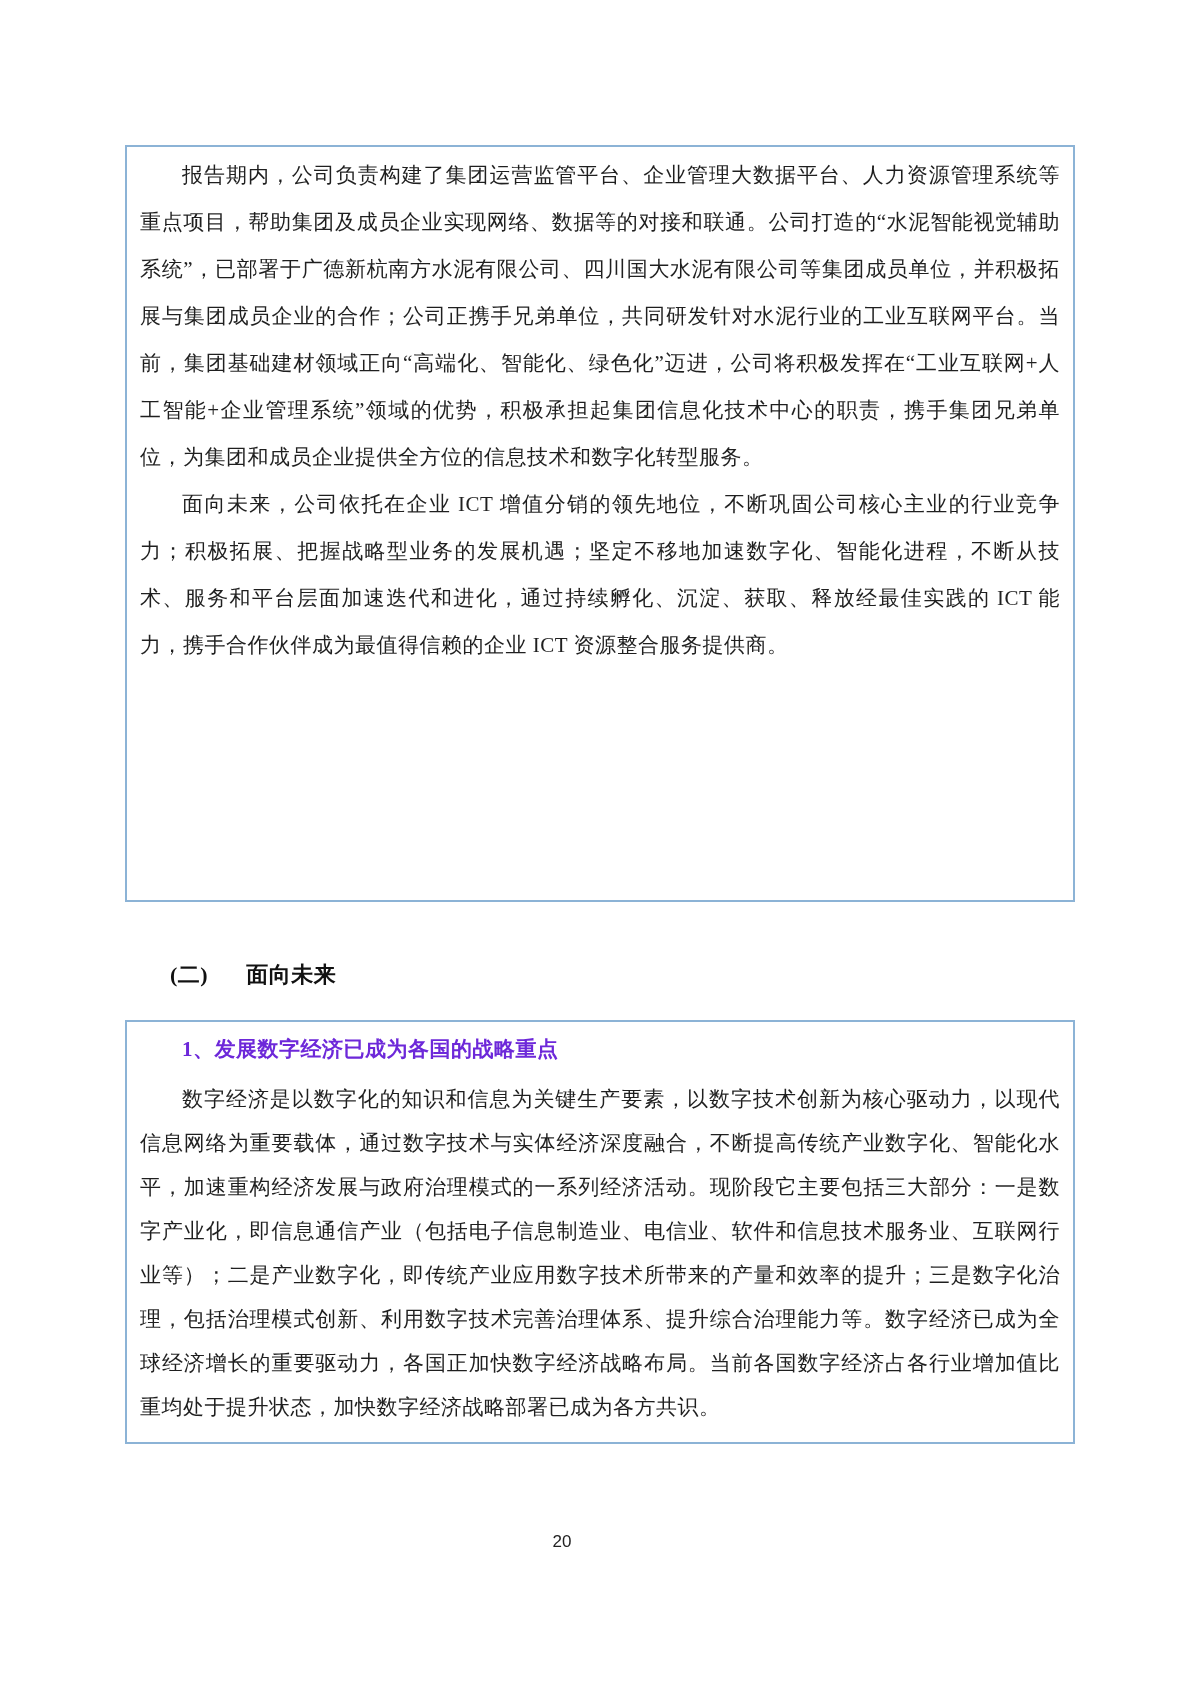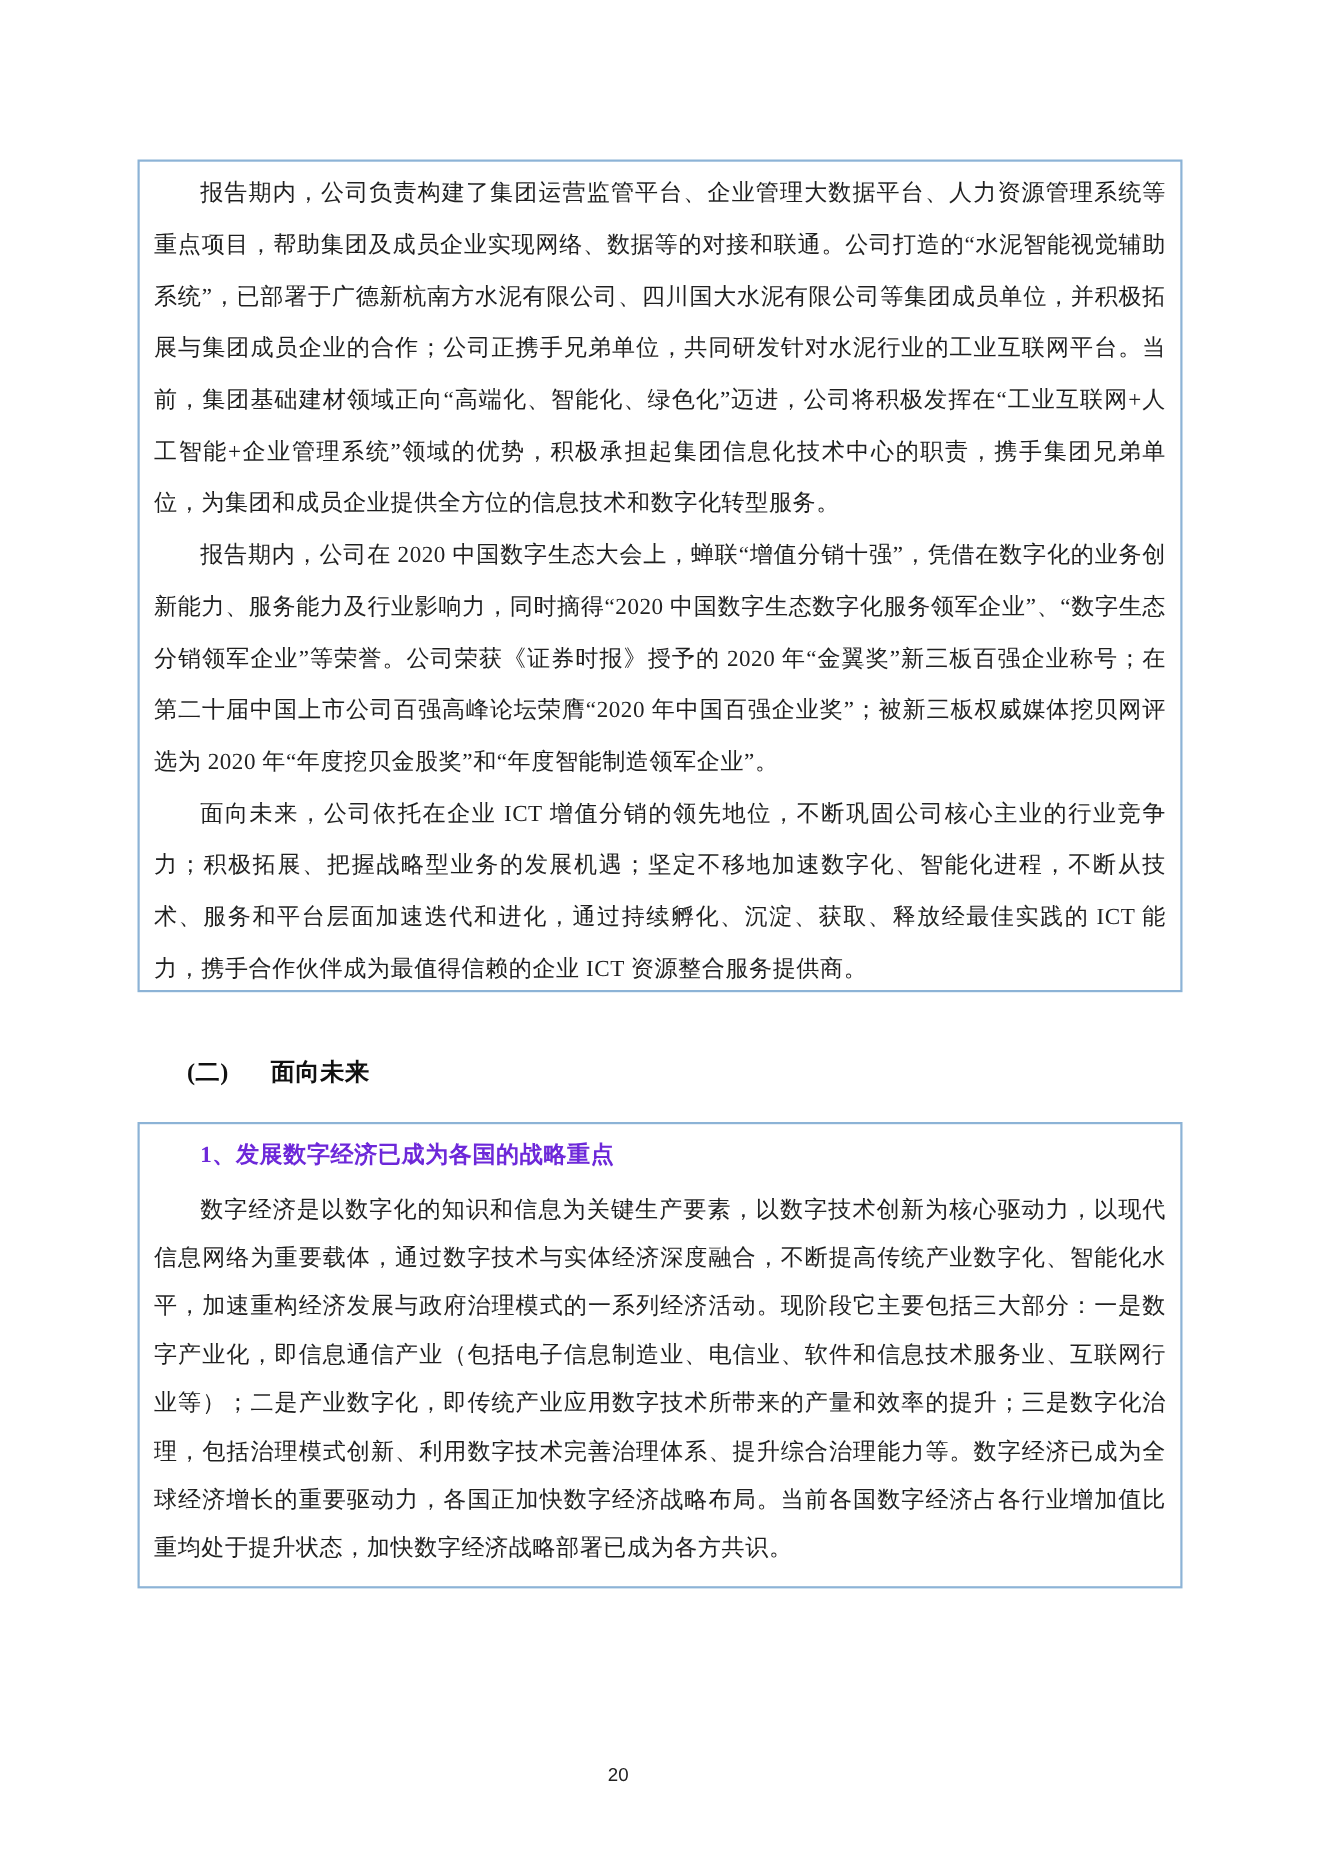--- a/index.html
+++ b/index.html
@@ -61,38 +61,37 @@
     align-items: baseline;
     gap: 38px;
     font-size: 22px;
     font-weight: bold;
     color: #111111;
     letter-spacing: 0.5px;
   }
   .page-footer {
     position: absolute;
     left: 0;
-    top: 1604px;
+    top: 1532px;
     width: 100%;
     text-align: center;
     padding-left: 40px;
     box-sizing: border-box;
     font-family: "Liberation Sans", "DejaVu Sans", sans-serif;
     font-size: 17px;
     color: #222222;
   }
 </style>
 </head>
 <body>
 
 <div class="page">
 
   <div class="textbox box-1">
     <p>报告期内，公司负责构建了集团运营监管平台、企业管理大数据平台、人力资源管理系统等重点项目，帮助集团及成员企业实现网络、数据等的对接和联通。公司打造的“水泥智能视觉辅助系统”，已部署于广德新杭南方水泥有限公司、四川国大水泥有限公司等集团成员单位，并积极拓展与集团成员企业的合作；公司正携手兄弟单位，共同研发针对水泥行业的工业互联网平台。当前，集团基础建材领域正向“高端化、智能化、绿色化”迈进，公司将积极发挥在“工业互联网+人工智能+企业管理系统”领域的优势，积极承担起集团信息化技术中心的职责，携手集团兄弟单位，为集团和成员企业提供全方位的信息技术和数字化转型服务。</p>
-    <p>报告期内，公司在 2020 中国数字生态大会上，蝉联“增值分销十强”，凭借在数字化的业务创新能力、服务能力及行业影响力，同时摘得“2020 中国数字生态数字化服务领军企业”、“数字生态分销领军企业”等荣誉。公司荣获《证券时报》授予的 2020 年“金翼奖”新三板百强企业称号；在第二十届中国上市公司百强高峰论坛荣膺“2020 年中国百强企业奖”；被新三板权威媒体挖贝网评选为 2020 年“年度挖贝金股奖”和“年度智能制造领军企业”。</p>
     <p>面向未来，公司依托在企业 ICT 增值分销的领先地位，不断巩固公司核心主业的行业竞争力；积极拓展、把握战略型业务的发展机遇；坚定不移地加速数字化、智能化进程，不断从技术、服务和平台层面加速迭代和进化，通过持续孵化、沉淀、获取、释放经最佳实践的 ICT 能力，携手合作伙伴成为最值得信赖的企业 ICT 资源整合服务提供商。</p>
   </div>
 
   <div class="section-heading">
     <span>(二)</span>
     <span>面向未来</span>
   </div>
 
   <div class="textbox box-2">
     <h3 class="box-heading">1、发展数字经济已成为各国的战略重点</h3>

